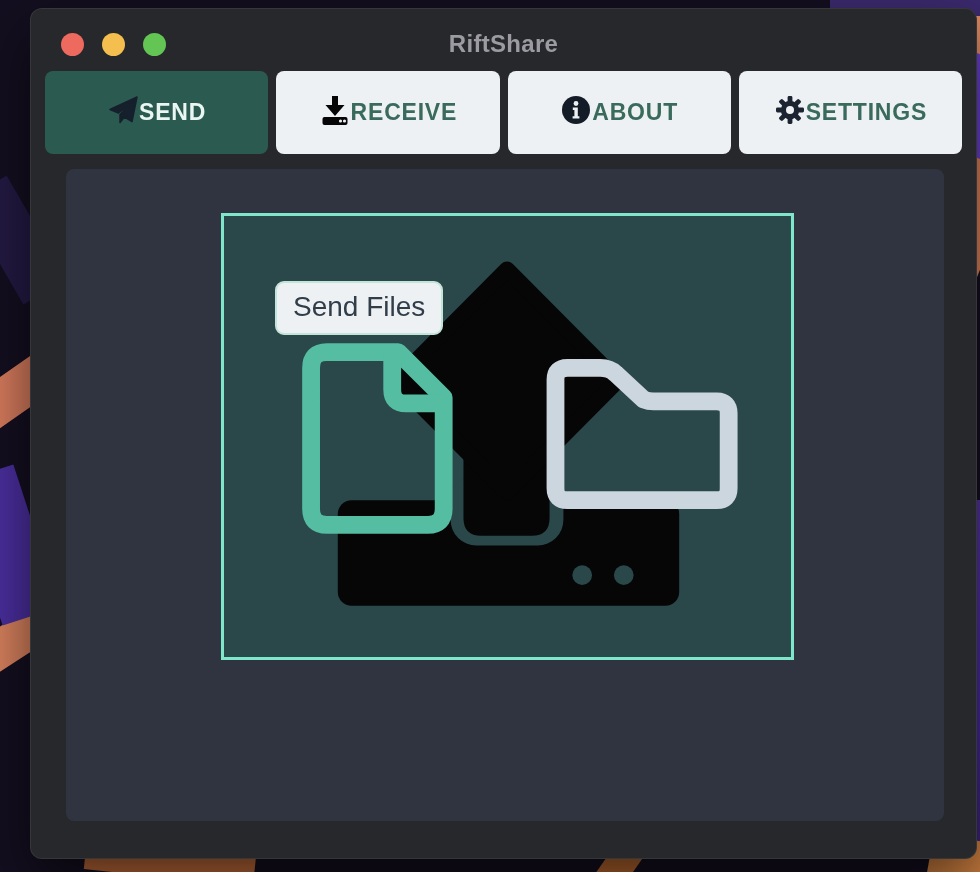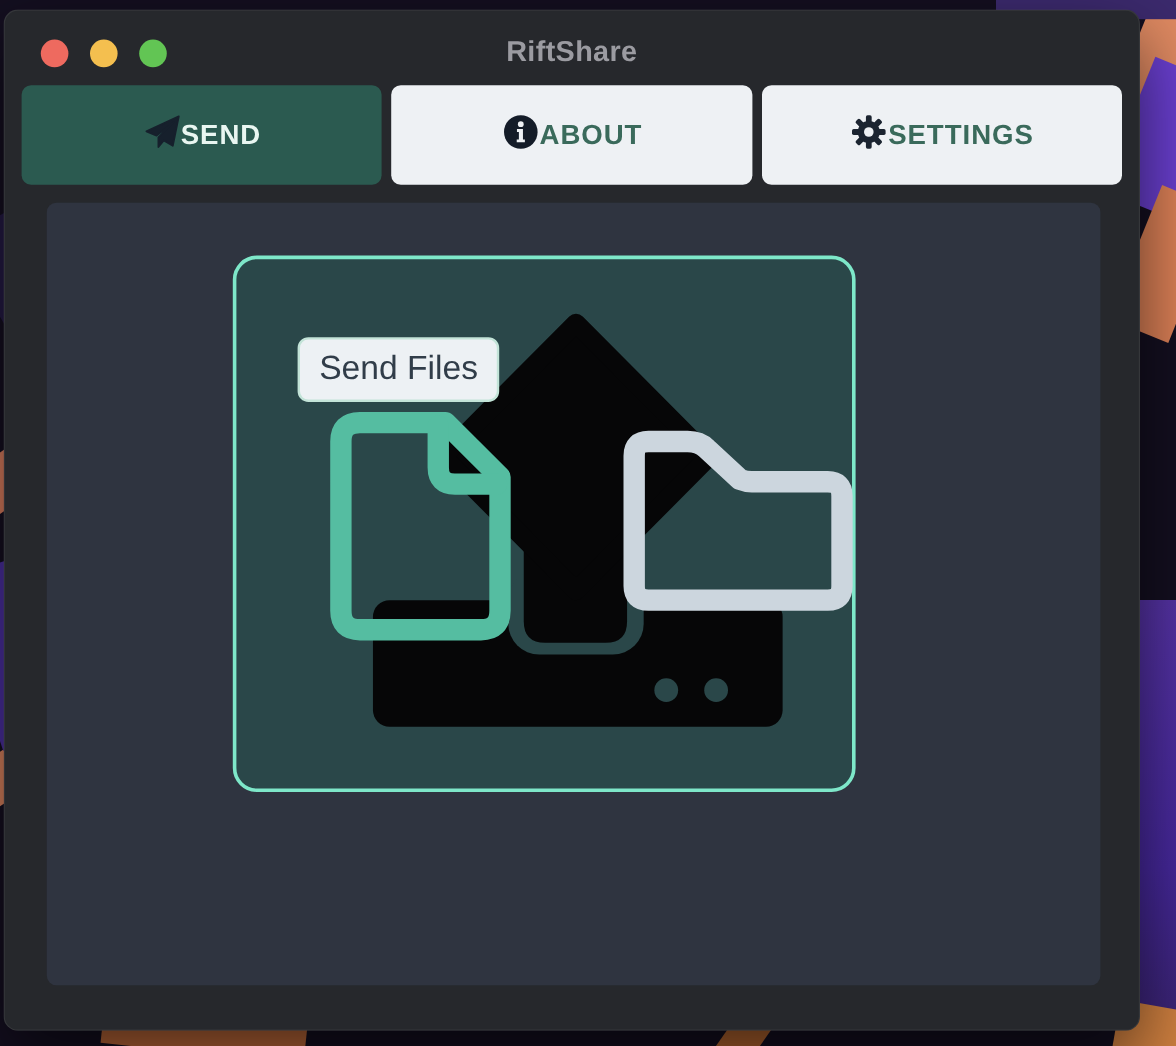--- a/index.html
+++ b/index.html
@@ -19,21 +19,21 @@
   .wp6 { left:944px; top:160px; width:54px; height:120px; background:#dd8157; transform:rotate(22deg); }
   .wp7 { left:930px; top:500px; width:60px; height:372px; background:linear-gradient(180deg,#5633a6,#46289c 60%,#3a2470); }
   .wp8 { left:85px; top:846px; width:170px; height:32px; background:#c06a3a; transform:rotate(6deg); }
   .wp9 { left:598px; top:848px; width:46px; height:30px; background:#b5652f; transform:rotate(-55deg); }
   .wp10{ left:930px; top:838px; width:60px; height:40px; background:#d08040; transform:rotate(10deg); }
   .wp11{ left:830px; top:0;  width:160px; height:16px; background:#3c2a6e; }
   .wp12{ left:-10px; top:180px; width:50px; height:120px; background:#241a44; transform:rotate(-30deg); }
 
   
   .window {
-    position:absolute; left:3px; top:8px; width:947px; height:851px;
+    position:absolute; left:30px; top:8px; width:947px; height:851px;
     background:var(--frame); border-radius:12px;
     border:1px solid rgba(255,255,255,0.07);
     box-shadow:0 24px 60px rgba(0,0,0,0.6);
   }
   .titlebar { position:relative; height:62px; }
   .traffic { position:absolute; left:30px; top:24px; display:flex; gap:18px; }
   .traffic .dot { width:23px; height:23px; border-radius:50%; cursor:default; }
   .win-title {
     position:absolute; left:0; right:0; top:21px; text-align:center;
     font-size:24px; font-weight:bold; color:var(--title-text); letter-spacing:0.3px;
@@ -50,23 +50,23 @@
   }
   .tab.active { background:var(--tab-active); color:var(--tab-active-text); }
   .tab svg { flex:0 0 auto; }
 
   
   .panel {
     position:absolute; left:35px; top:160px; width:878px; height:652px;
     background:var(--panel); border-radius:8px;
   }
   .dropzone {
-    position:absolute; left:155px; top:44px; width:519px; height:447px;
+    position:absolute; left:155px; top:44px; width:573px; height:447px;
     background:var(--dropzone-bg);
-    border:3px solid var(--mint); border-radius:20px;
+    border:3px solid var(--mint); border-radius:0;
     cursor:pointer;
     text-decoration:underline;
   }
   .dropzone > svg { position:absolute; left:0; top:0; }
   .dz-label {
     position:absolute; left:51px; top:65px;
     background:#edf1f4; color:#313d49;
     border:2px solid #c3e4d8; border-radius:9px;
     padding:5px 16px 7px 16px;
     font-size:28px; line-height:1.35; cursor:pointer;
@@ -103,20 +103,31 @@
 
     <button class="tab active">
       <span>
         <svg width="32" height="32" viewBox="0 0 32 32">
           <path d="M30 3 L3 15.5 l8.5 3.5 L25.5 8 L13 20.5 V28.5 l4.5-5.5 7.5 4.5 Z" fill="#16202c" stroke="#16202c" stroke-width="1.5" stroke-linejoin="round"></path>
         </svg>
       </span>
       <span>SEND</span>
     </button>
 
+    <button class="tab">
+      <span>
+        <svg width="32" height="32" viewBox="0 0 32 32">
+          <path d="M13 2 h6 v9 h6.5 L16 22 L6.5 11 H13 Z" fill="var(--ink)"></path>
+          <rect x="3.5" y="23" width="25" height="8" rx="2" fill="var(--ink)"></rect>
+          <circle cx="21.5" cy="27" r="1.6" fill="var(--tab-bg)"></circle>
+          <circle cx="25.5" cy="27" r="1.6" fill="var(--tab-bg)"></circle>
+        </svg>
+      </span>
+      <span>RECEIVE</span>
+    </button>
 
     <button class="tab">
       <span>
         <svg width="32" height="32" viewBox="0 0 32 32">
           <circle cx="16" cy="16" r="14" fill="#141c28"></circle>
           <circle cx="16" cy="9.5" r="2.4" fill="var(--tab-bg)"></circle>
           <path d="M12.8 13.6 h5 v8.6 h1.6 v2.4 h-6.8 v-2.4 h1.8 v-6.2 h-1.6 Z" fill="var(--tab-bg)"></path>
         </svg>
       </span>
       <span>ABOUT</span>

